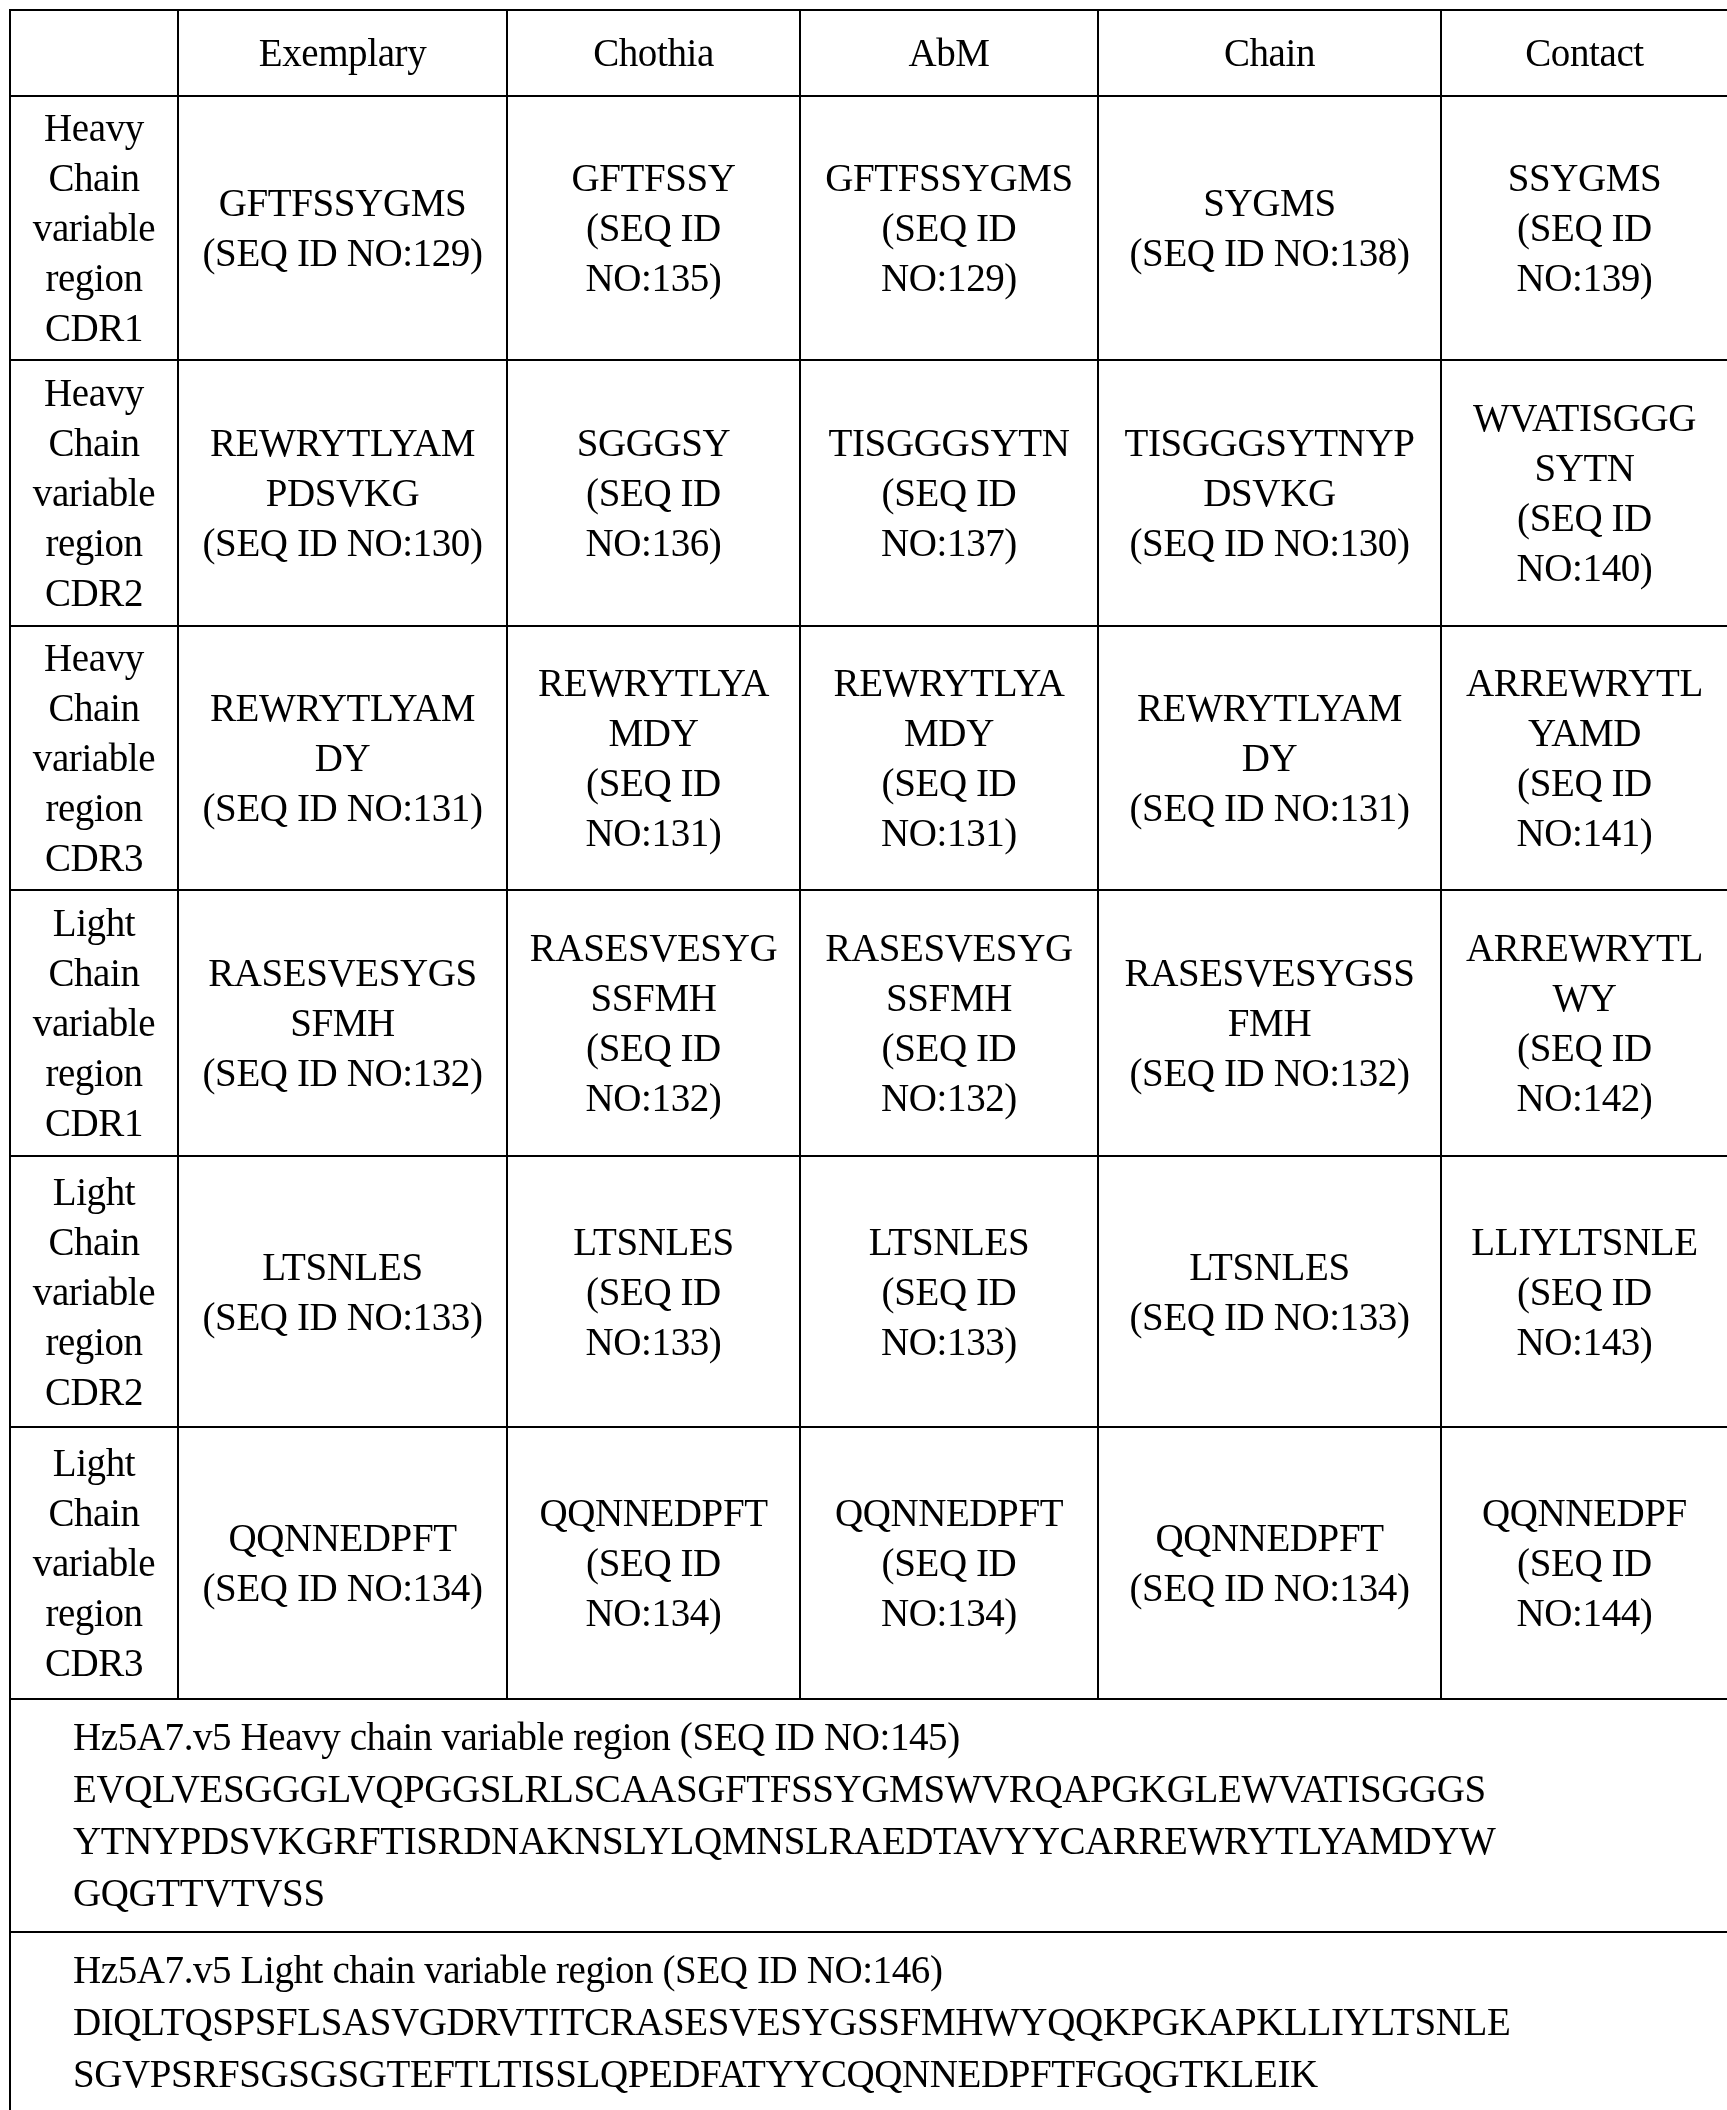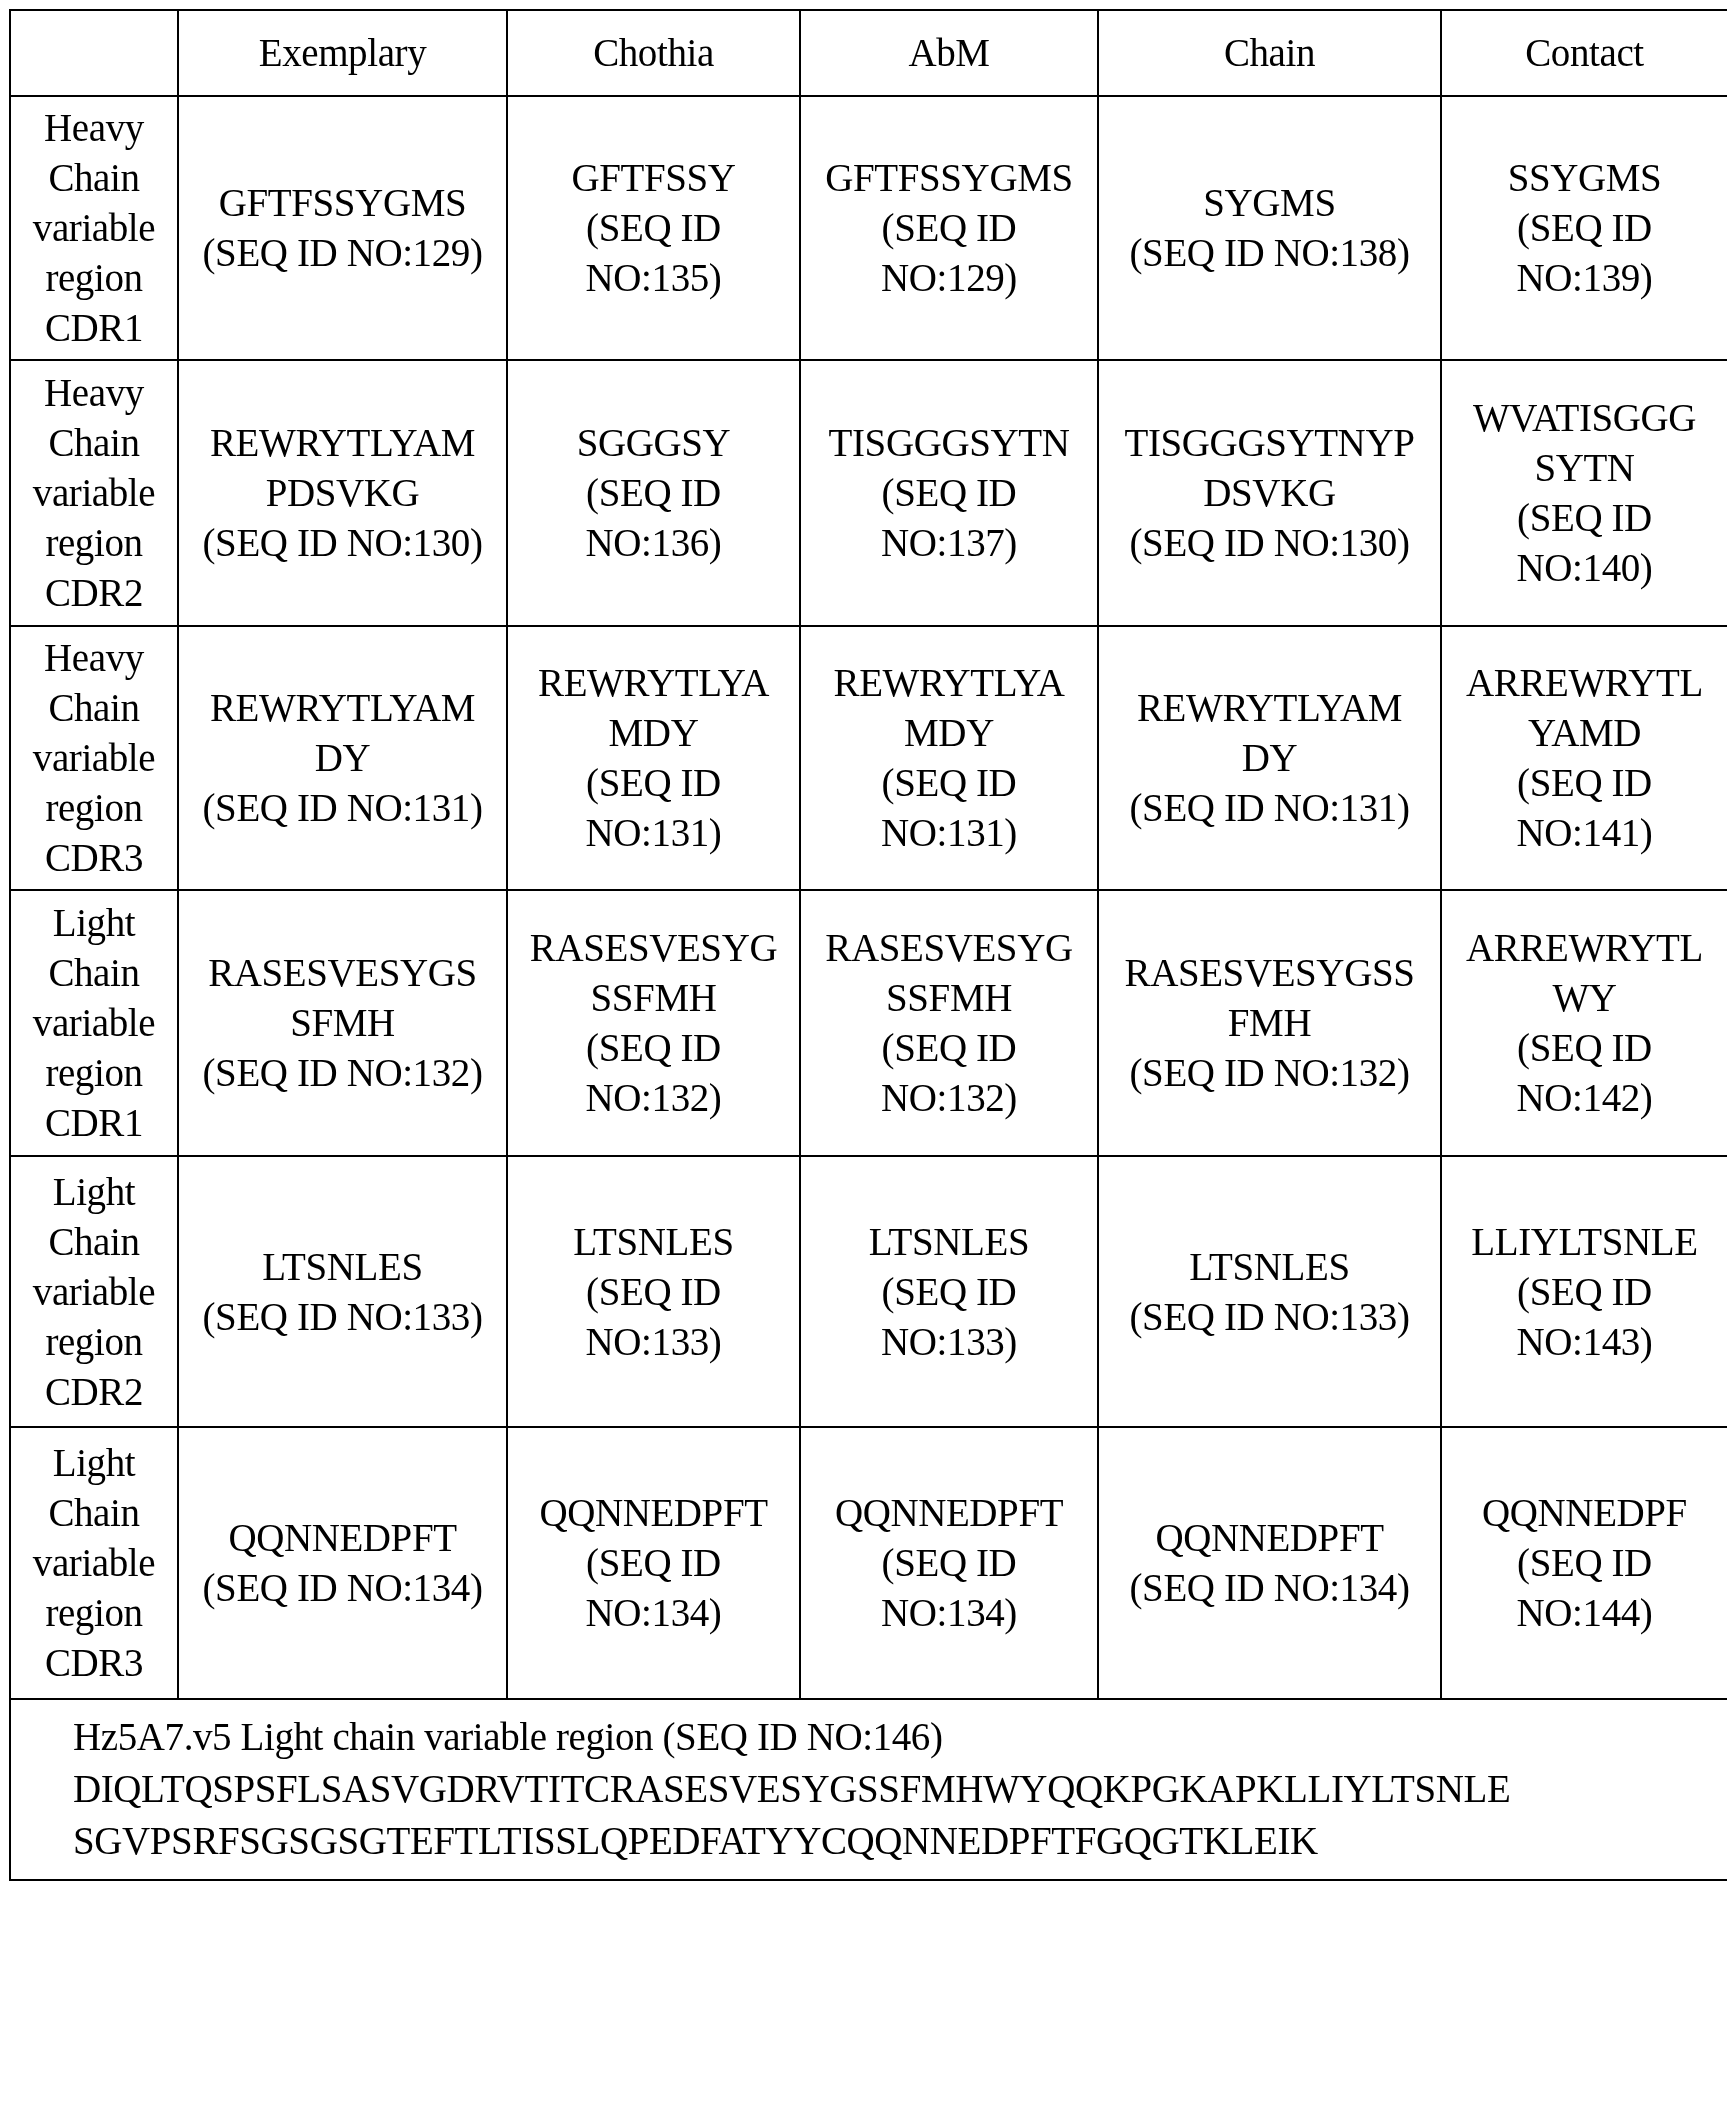--- a/index.html
+++ b/index.html
@@ -257,20 +257,28 @@
           <span>(SEQ ID NO:134)</span>
         </td>
         <td class="cell">
           <span>QQNNEDPF</span>
           <span>(SEQ ID</span>
           <span>NO:144)</span>
         </td>
       </tr>
     </tbody>
   <tbody id="seq-body">
+      <tr class="seq" style="height: 223px;">
+        <td colspan="6">
+          <span class="line">Hz5A7.v5 Heavy chain variable region  (SEQ ID NO:145)</span>
+          <span class="line">EVQLVESGGGLVQPGGSLRLSCAASGFTFSSYGMSWVRQAPGKGLEWVATISGGGS</span>
+          <span class="line">YTNYPDSVKGRFTISRDNAKNSLYLQMNSLRAEDTAVYYCARREWRYTLYAMDYW</span>
+          <span class="line">GQGTTVTVSS</span>
+        </td>
+      </tr>
       <tr class="seq" style="height: 175px;">
         <td colspan="6">
           <span class="line">Hz5A7.v5 Light chain variable region  (SEQ ID NO:146)</span>
           <span class="line">DIQLTQSPSFLSASVGDRVTITCRASESVESYGSSFMHWYQQKPGKAPKLLIYLTSNLE</span>
           <span class="line">SGVPSRFSGSGSGTEFTLTISSLQPEDFATYYCQQNNEDPFTFGQGTKLEIK</span>
         </td>
       </tr>
     </tbody>
 </table>
 

